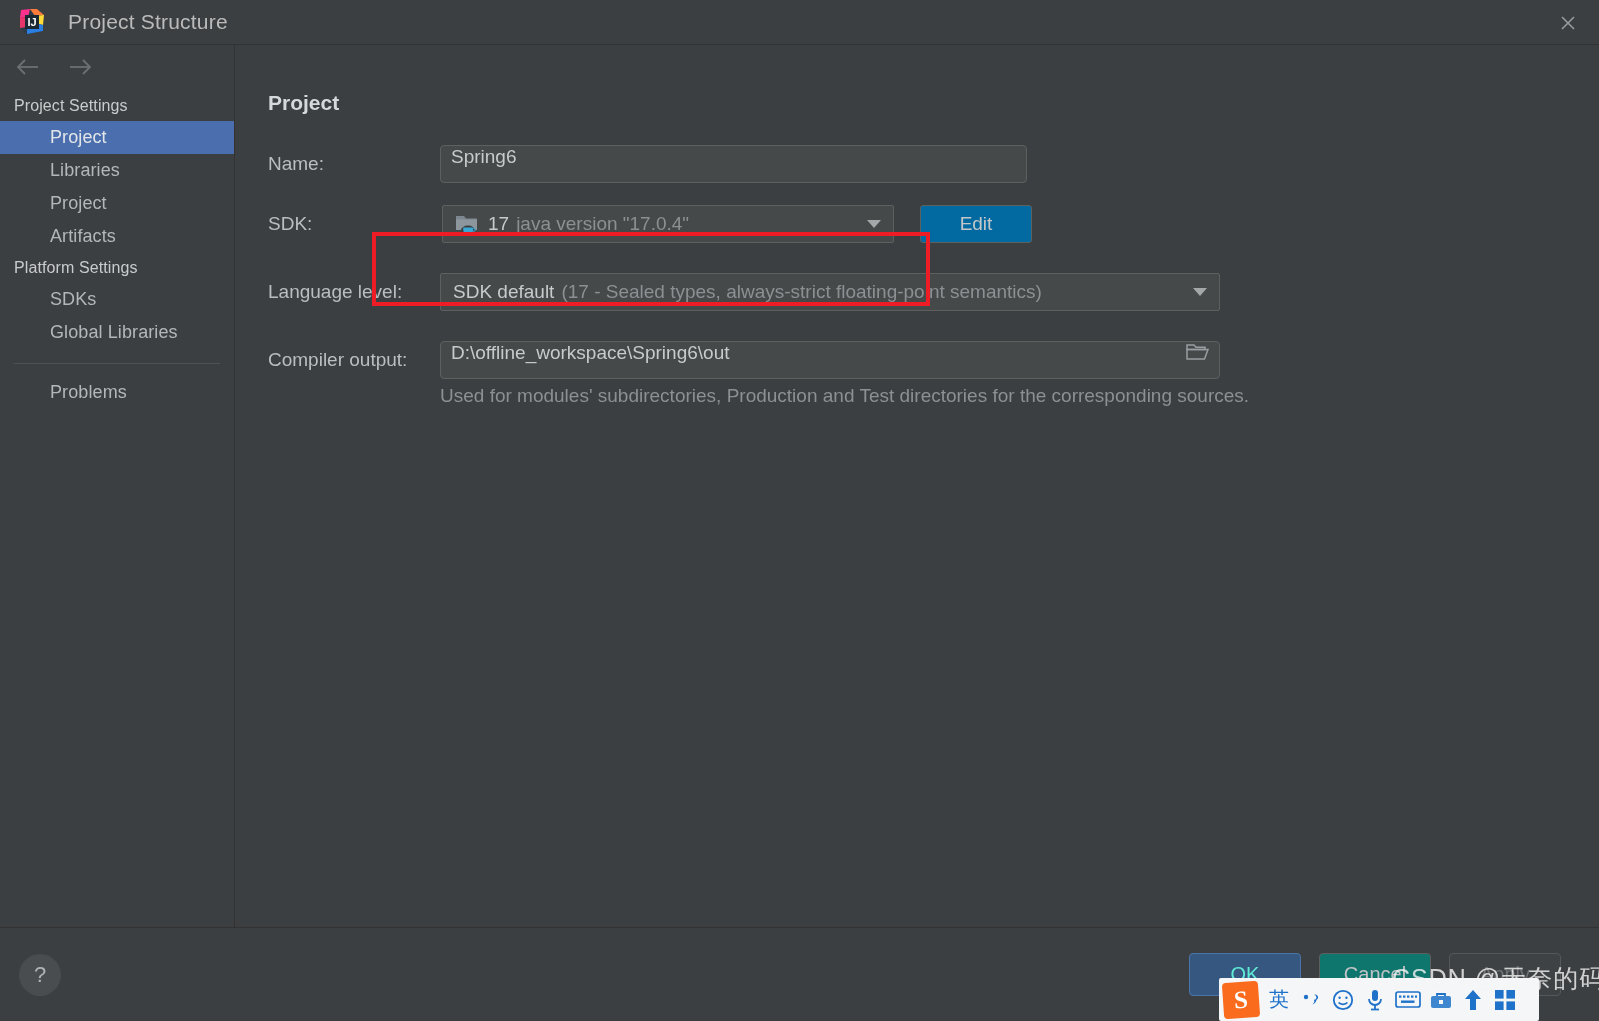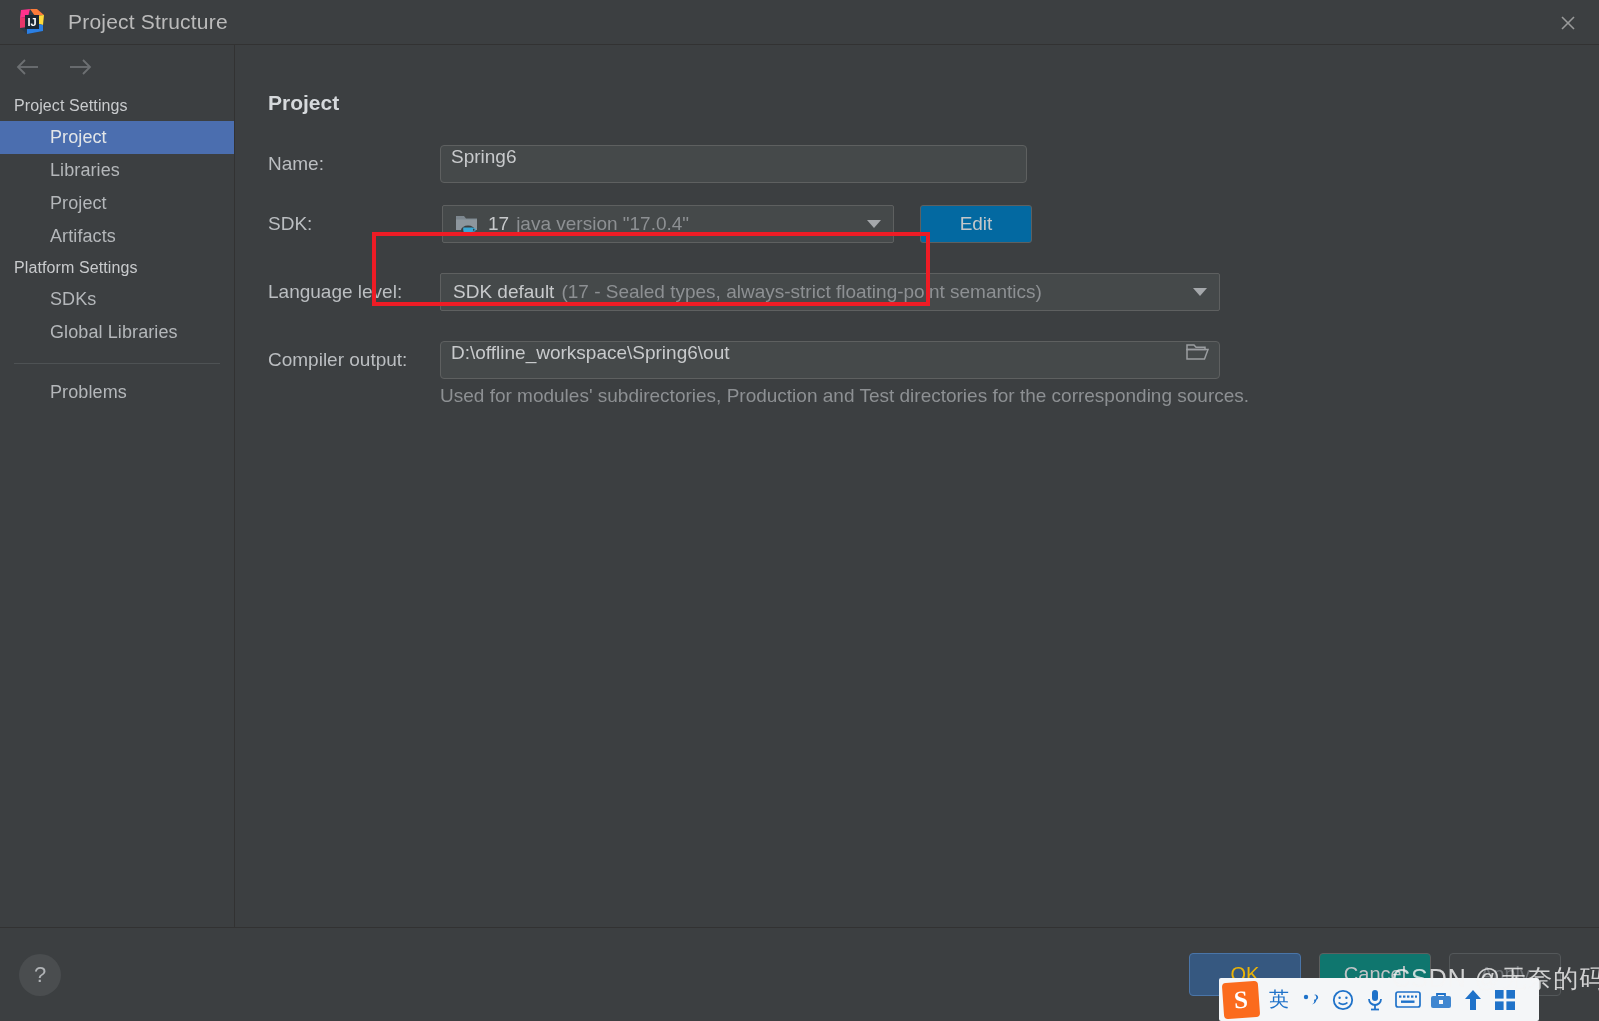--- a/index.html
+++ b/index.html
@@ -105,21 +105,21 @@
   .help-btn {
     width: 42px; height: 42px; border-radius: 50%; background: #4a4d4f;
     color: #b0b3b6; font-size: 22px; display: flex; align-items: center;
     justify-content: center; margin-left: 19px; cursor: pointer;
   }
   .footer-actions { margin-left: auto; display: flex; align-items: center; gap: 18px; padding-right: 38px; }
   .fbtn {
     width: 112px; height: 43px; border-radius: 4px; font-size: 20px;
     display: flex; align-items: center; justify-content: center; cursor: pointer;
   }
-  .fbtn.ok { background: #365880; border: 1px solid #4a75a8; color: #eab308; }
+  .fbtn.ok { background: #365880; border: 1px solid #4a75a8; color: #5eead4; }
   .fbtn.cancel { background: #0f766e; border: 1px solid #5e6060; color: #c0c3c6; }
   .fbtn.apply { background: #3f4244; border: 1px solid #54585a; color: #6e7276; cursor: default; }
 
   
   .ime {
     position: absolute; left: 1219px; top: 978px; width: 320px; height: 43px;
     background: #f4f6f8; display: flex; align-items: center;
     padding-left: 4px; gap: 8px; z-index: 50; border-radius: 2px;
   }
   .ime-logo {

